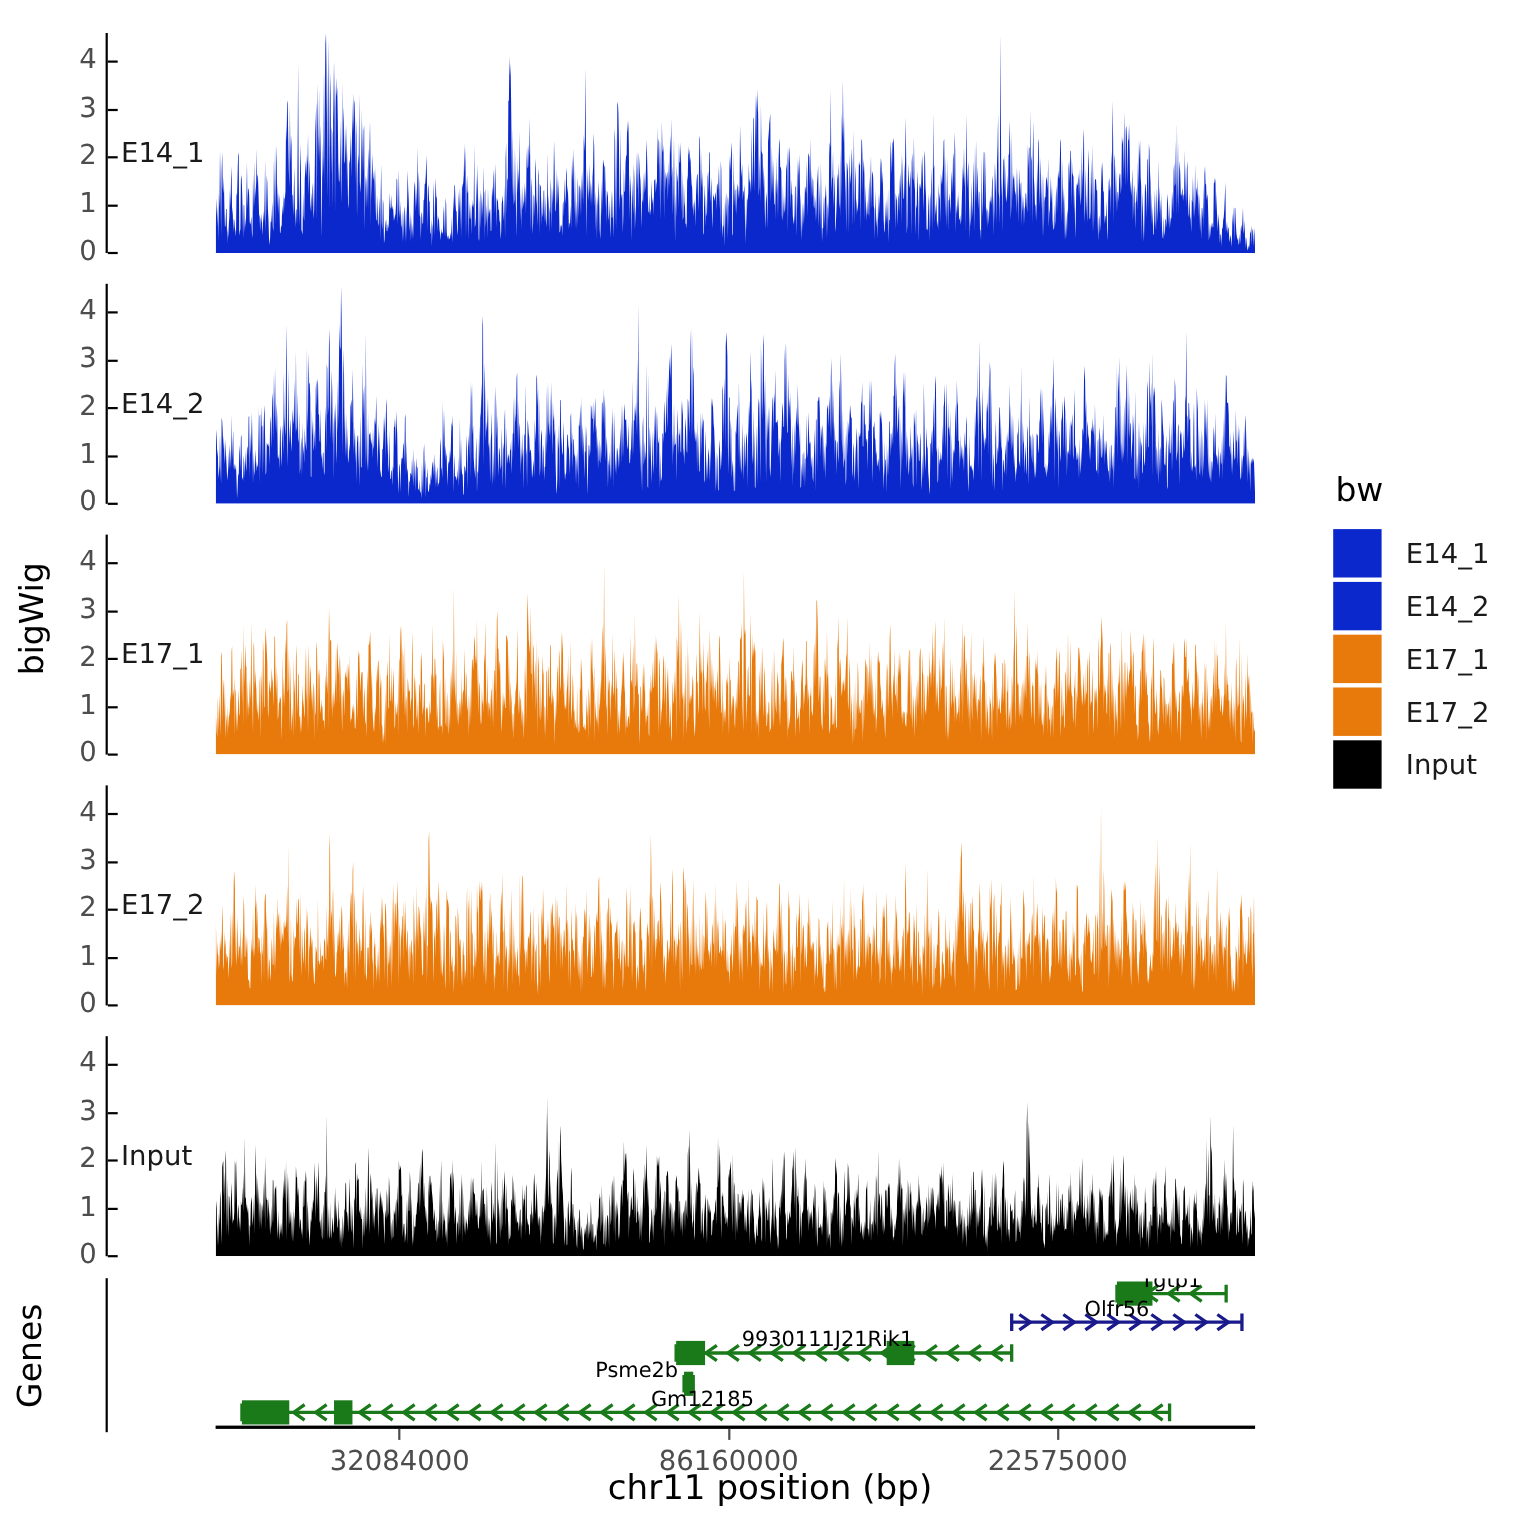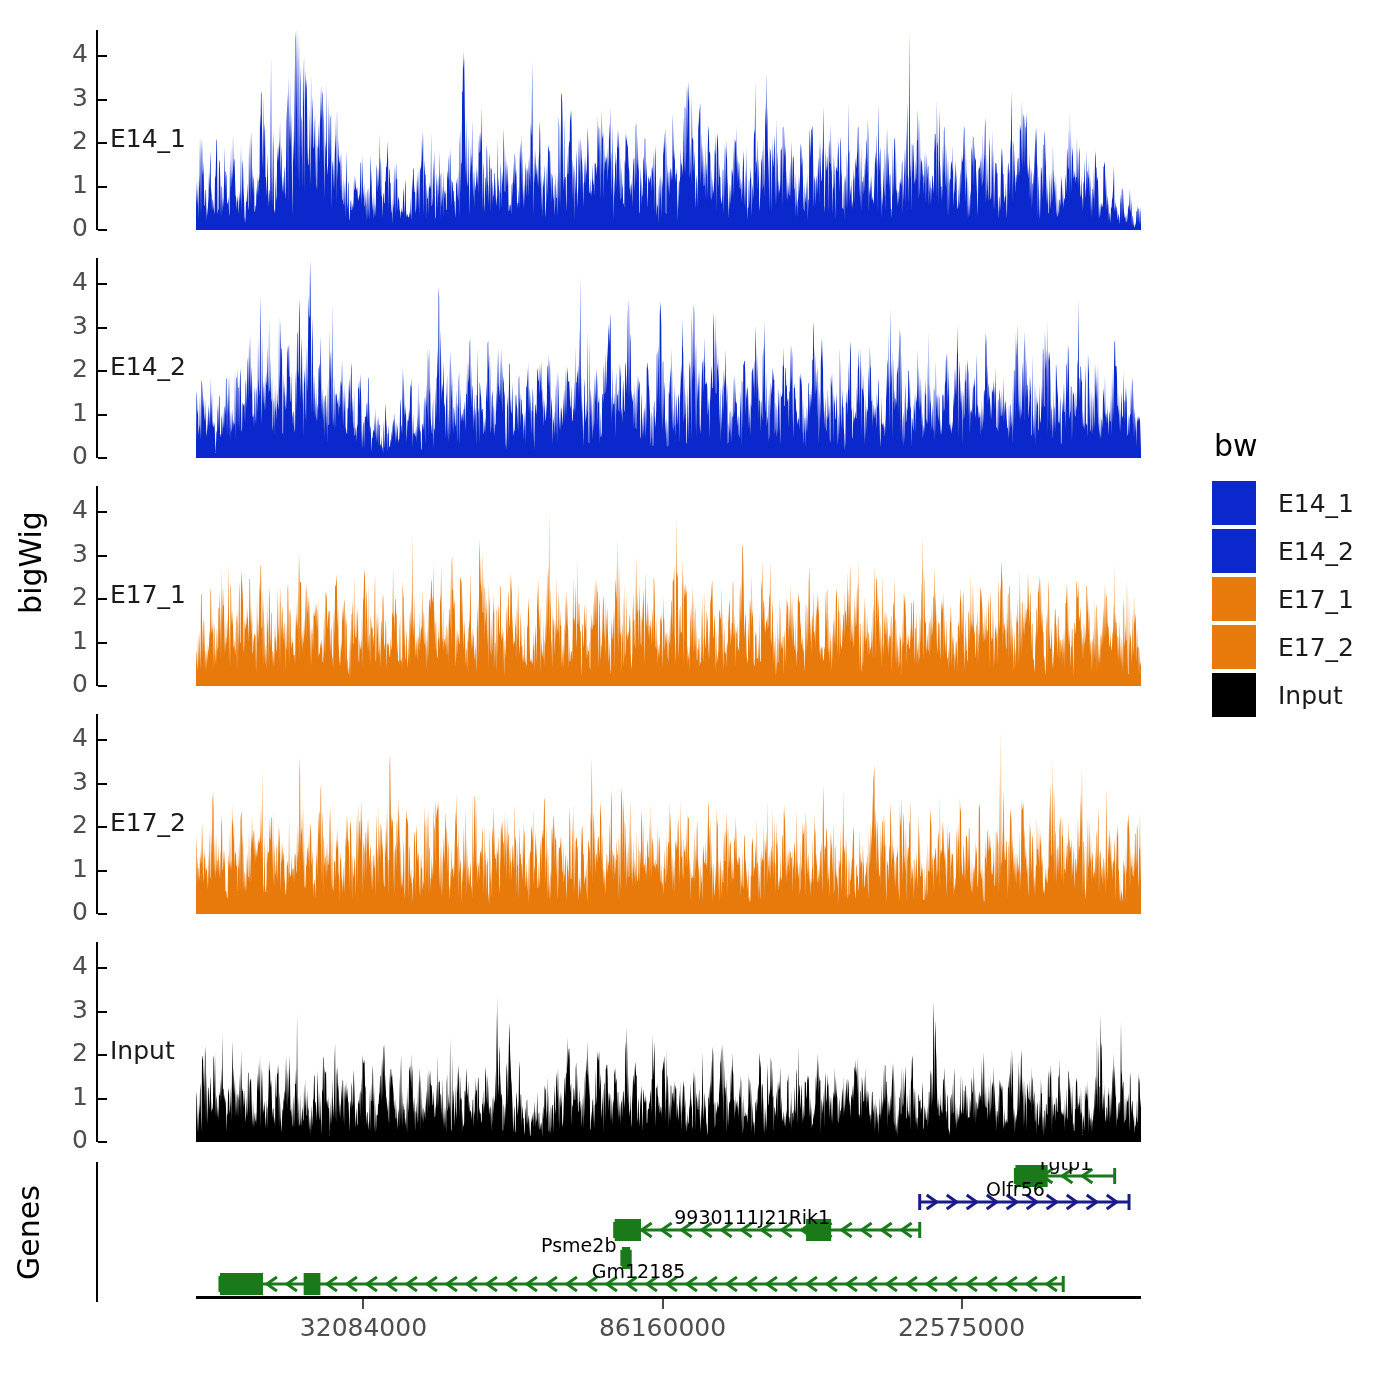--- a/index.html
+++ b/index.html
@@ -294,20 +294,21 @@
 
   <div id="xaxis-line" style="left:196px;top:1296px;width:945px;"></div>
   <div id="xticks">
       <div class="xtick" style="left: 362.468px; top: 1299px;"></div>
       <div class="xtick-lab" style="left: 253.468px; top: 1313px; width: 220px;">32084000</div>
       <div class="xtick" style="left: 661.519px; top: 1299px;"></div>
       <div class="xtick-lab" style="left: 552.519px; top: 1313px; width: 220px;">86160000</div>
       <div class="xtick" style="left: 960.57px; top: 1299px;"></div>
       <div class="xtick-lab" style="left: 851.57px; top: 1313px; width: 220px;">22575000</div>
     </div>
+  <div id="xaxis-title" style="left:0;top:1335px;">chr11 position (bp)</div>
 
   <div id="legend">
     <div id="legend-title">bw</div>
     <div id="legend-items">
         <div class="legend-row">
           <span class="legend-swatch" style="background: rgb(11, 40, 204);"></span>
           <span class="legend-label">E14_1</span>
         </div>
         <div class="legend-row">
           <span class="legend-swatch" style="background: rgb(11, 40, 204);"></span>

